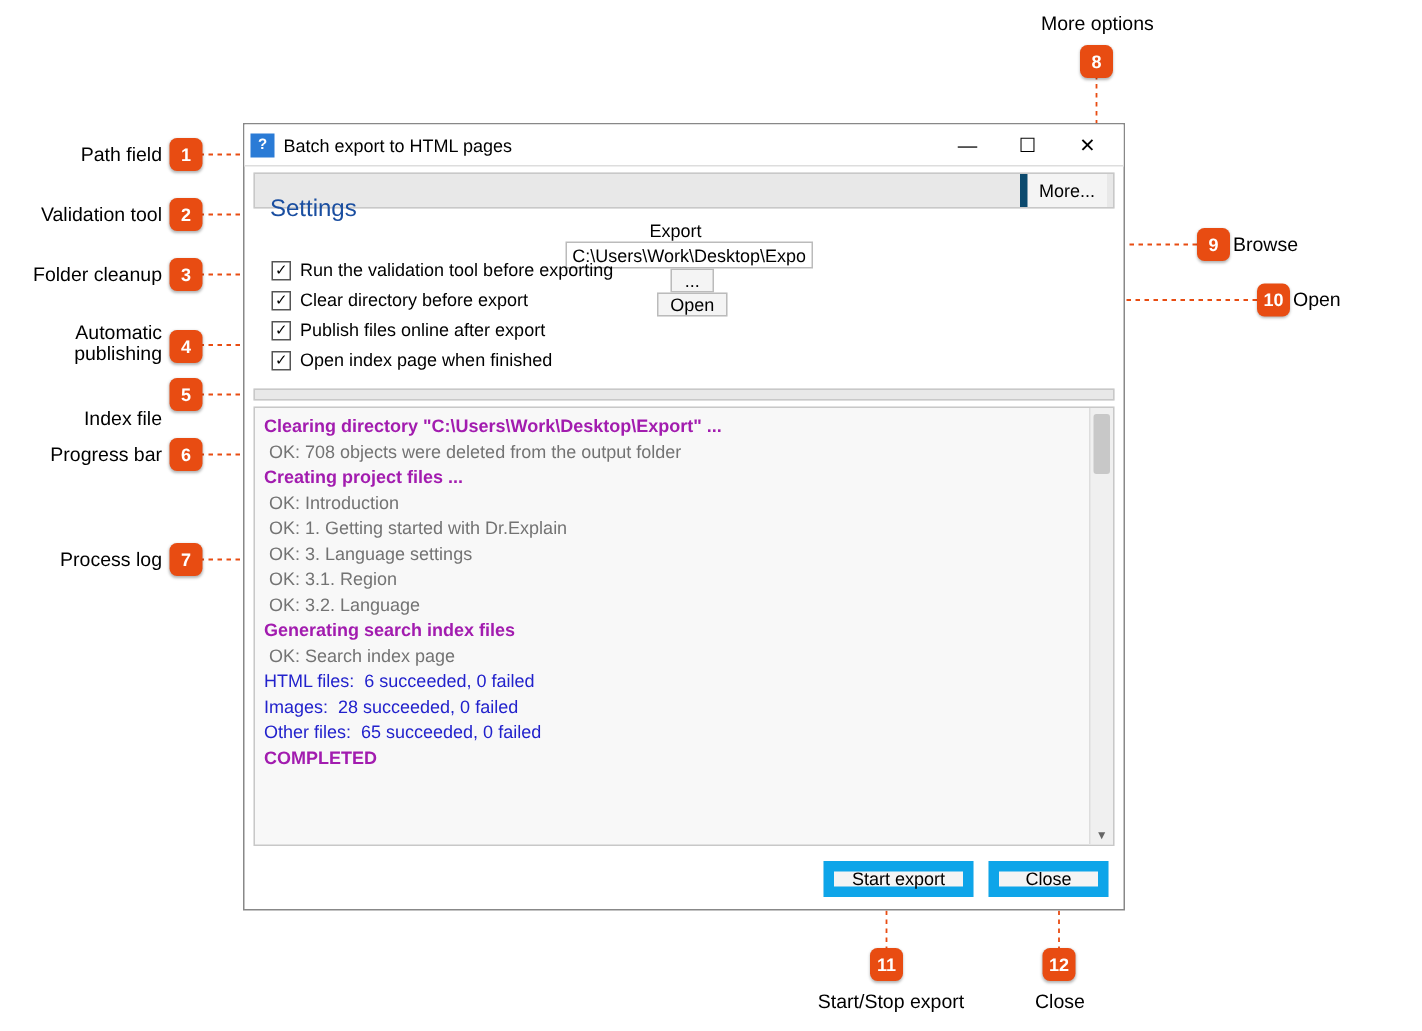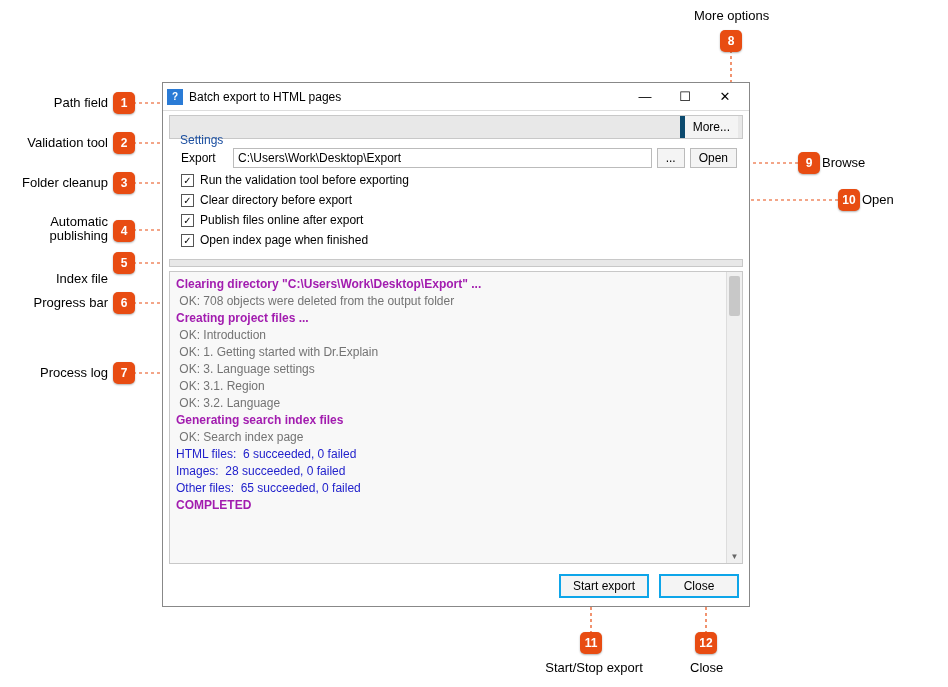--- a/index.html
+++ b/index.html
@@ -48,34 +48,34 @@
   }
   .settings-bar {
     display: flex;
     align-items: center;
     background: #e8e8e8;
     border: 1px solid #c8c8c8;
     margin: 4px 6px 2px 6px;
     height: 24px;
     padding: 0 4px;
   }
-  .settings-label { color: #1a4ea0; font-size: 12px; padding: 0 6px; margin-top: 26px; }
+  .settings-label { color: #1a4ea0; font-size: 16px; padding: 0 6px; margin-top: 26px; }
   .settings-spacer { flex: 1; }
   .more-btn {
     background: #f4f4f4;
     border-left: 5px solid #0c4a6e;
     height: 100%;
     display: flex; align-items: center;
     padding: 0 8px;
     cursor: default;
   }
   .form-area {
     padding: 6px 12px 4px 18px;
   }
-  .row { display: flex; align-items: center; height: 22px; }
+  .row { display: flex; align-items: center; height: 22px; flex-direction: column; }
   .export-label { width: 52px; }
   .path-input {
     flex: 1;
     height: 20px;
     border: 1px solid #bbb;
     padding: 1px 4px;
     font-size: 12px;
     font-family: inherit;
     background: #fff;
   }
@@ -145,21 +145,21 @@
   .bold { font-weight: bold; color: #a21caf; }
   .green { color: #737373; }
   .blue { color: #2222cc; }
   .footer {
     display: flex;
     justify-content: flex-end;
     padding: 4px 10px 8px 10px;
     gap: 10px;
   }
   .btn {
-    border: 2px solid #0ea5e9;
+    border: 7px solid #0ea5e9;
     background: #f4f4f4;
     height: 24px;
     min-width: 80px;
     padding: 0 12px;
     display: flex; align-items: center; justify-content: center;
     cursor: default;
   }
   
   .callout-label {
     position: absolute;

